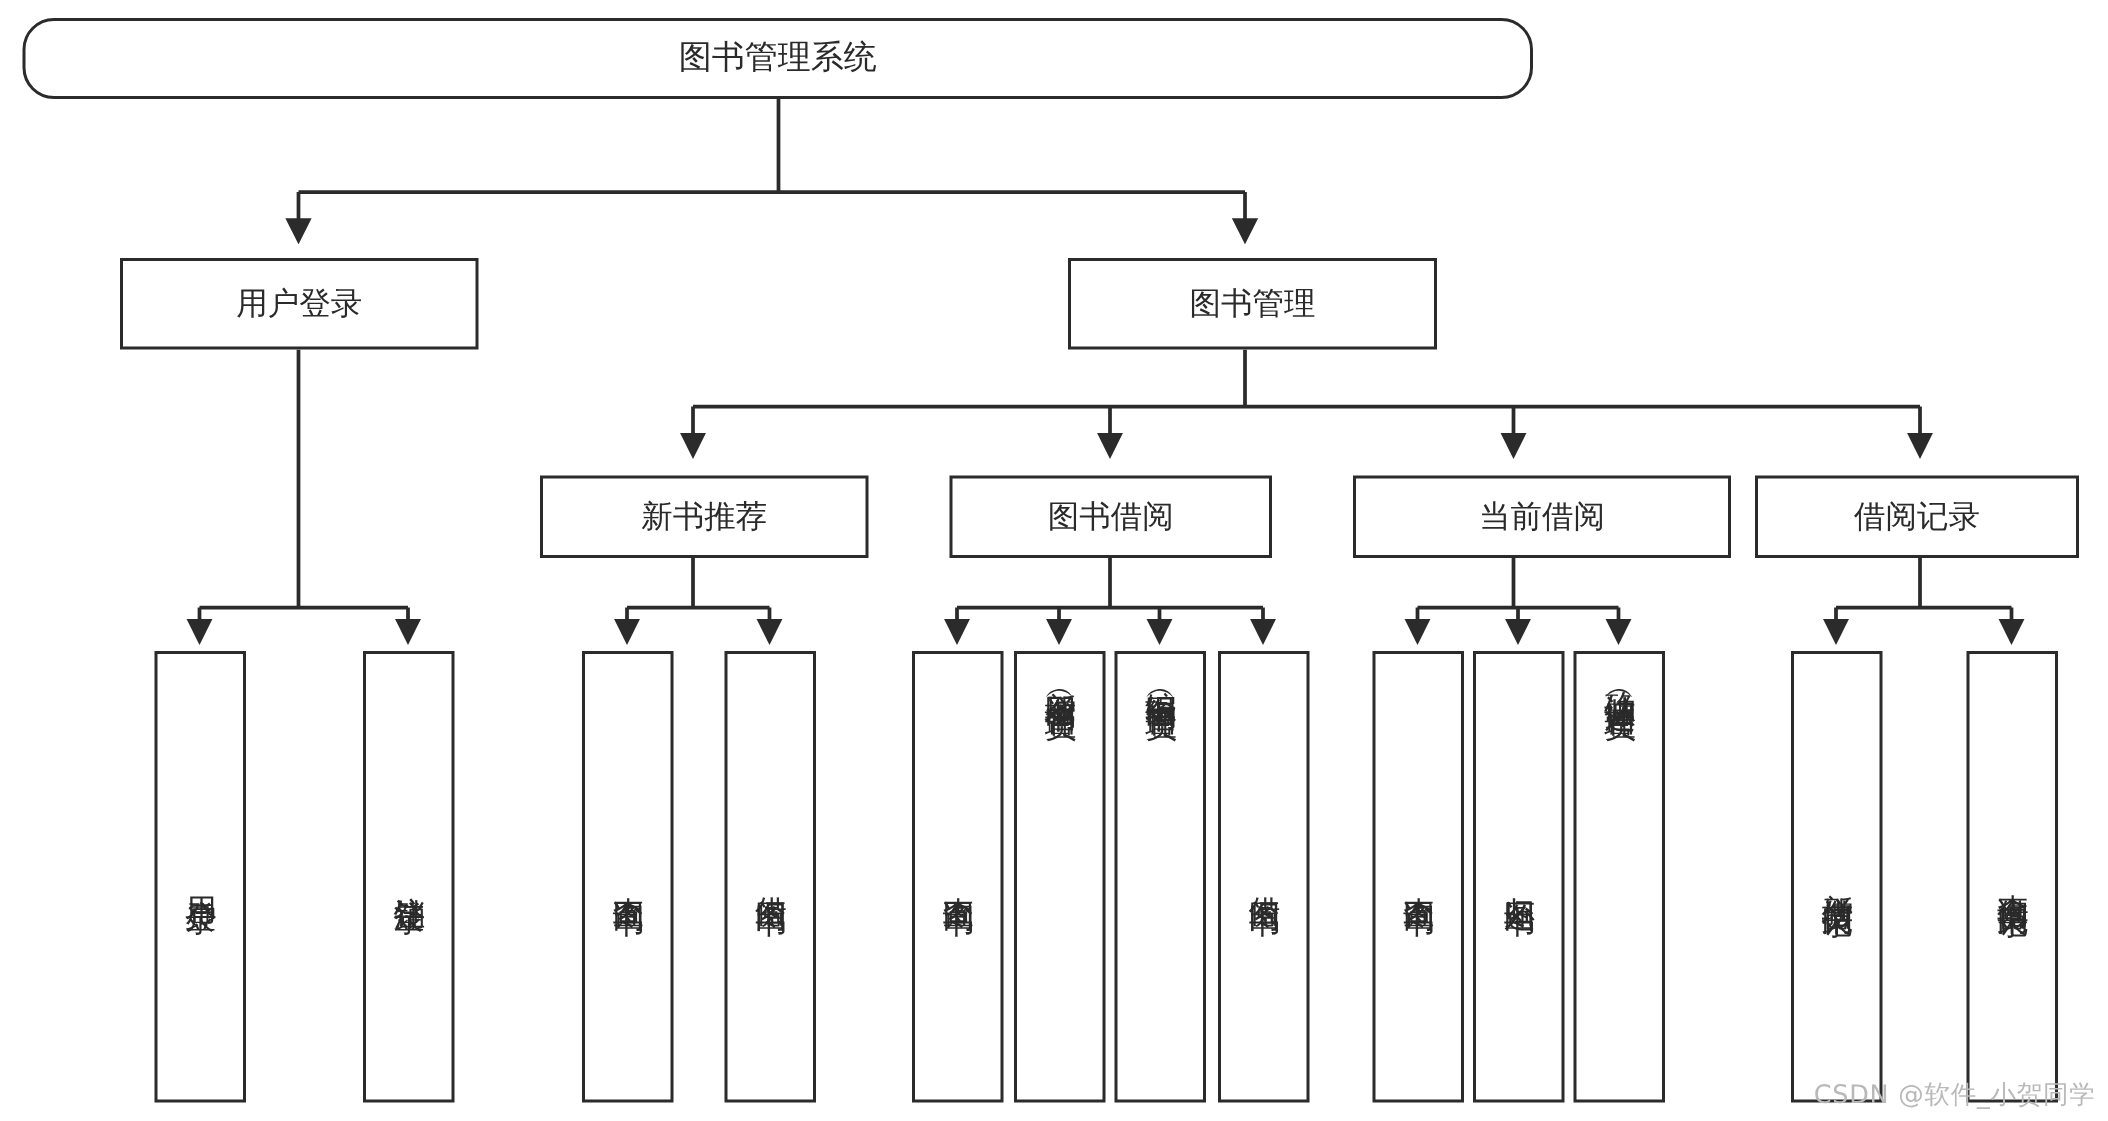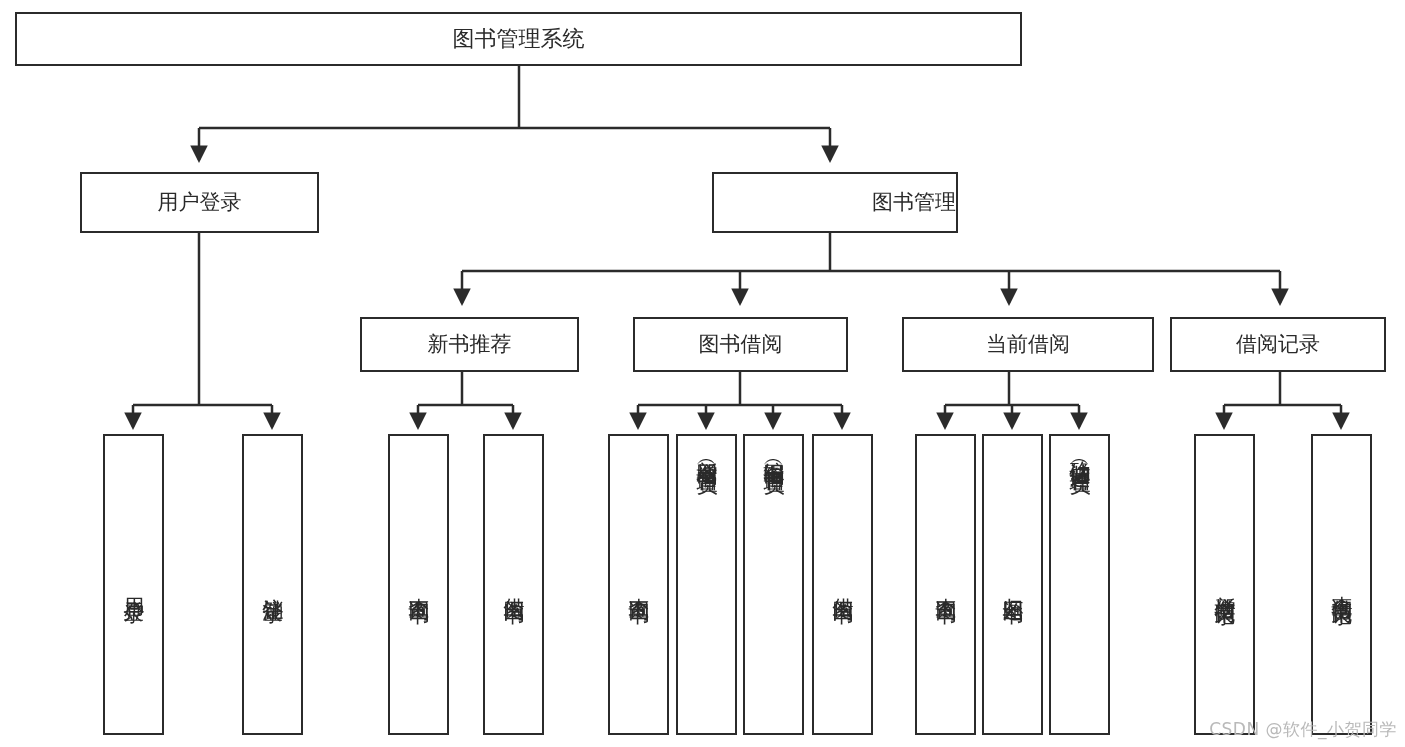--- a/index.html
+++ b/index.html
@@ -129,28 +129,28 @@
       <path d="M 1012 405 L 1012 427" marker-end="url(#arrow)"></path>
       <path d="M 1079 405 L 1079 427" marker-end="url(#arrow)"></path>
 
       <path d="M 1280 372 L 1280 405"></path>
       <path d="M 1224 405 L 1341 405"></path>
       <path d="M 1224 405 L 1224 427" marker-end="url(#arrow)"></path>
       <path d="M 1341 405 L 1341 427" marker-end="url(#arrow)"></path>
     </g>
   </svg>
 
-  <div class="node horiz root" style="left:15px; top:12px; width:1007px; height:54px;">
+  <div class="node horiz root" style="left:15px; top:12px; width:1007px; height:54px;border-radius:21px;">
     <span class="node-label">图书管理系统</span>
   </div>
 
   <div class="node horiz" style="left:80px; top:172px; width:239px; height:61px;">
     <span class="node-label">用户登录</span>
   </div>
-  <div class="node horiz" style="left:712px; top:172px; width:246px; height:61px;justify-content:flex-end;">
+  <div class="node horiz" style="left:712px; top:172px; width:246px; height:61px;">
     <span class="node-label">图书管理</span>
   </div>
 
   <div class="node horiz" style="left:633px; top:317px; width:215px; height:55px;">
     <span class="node-label">图书借阅</span>
   </div>
   <div class="node horiz" style="left:360px; top:317px; width:219px; height:55px;">
     <span class="node-label">新书推荐</span>
   </div>
   <div class="node horiz" style="left:902px; top:317px; width:252px; height:55px;">

